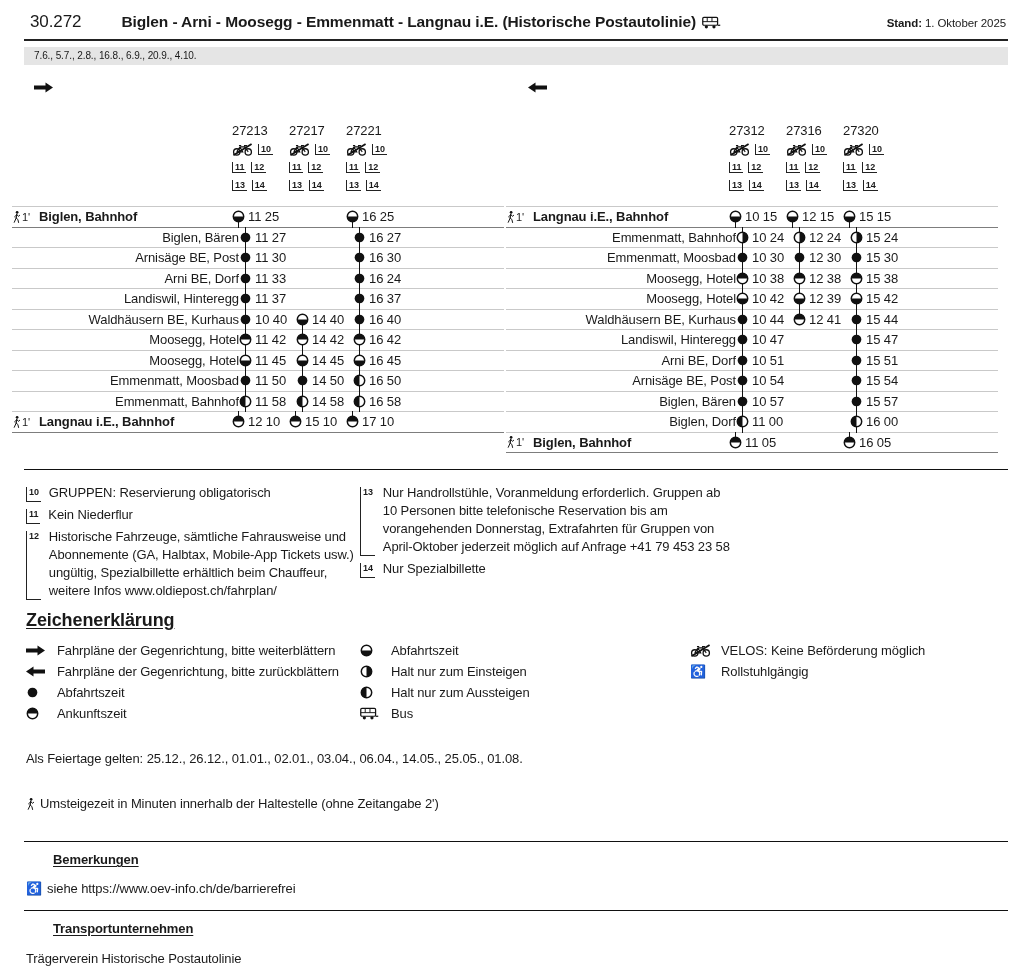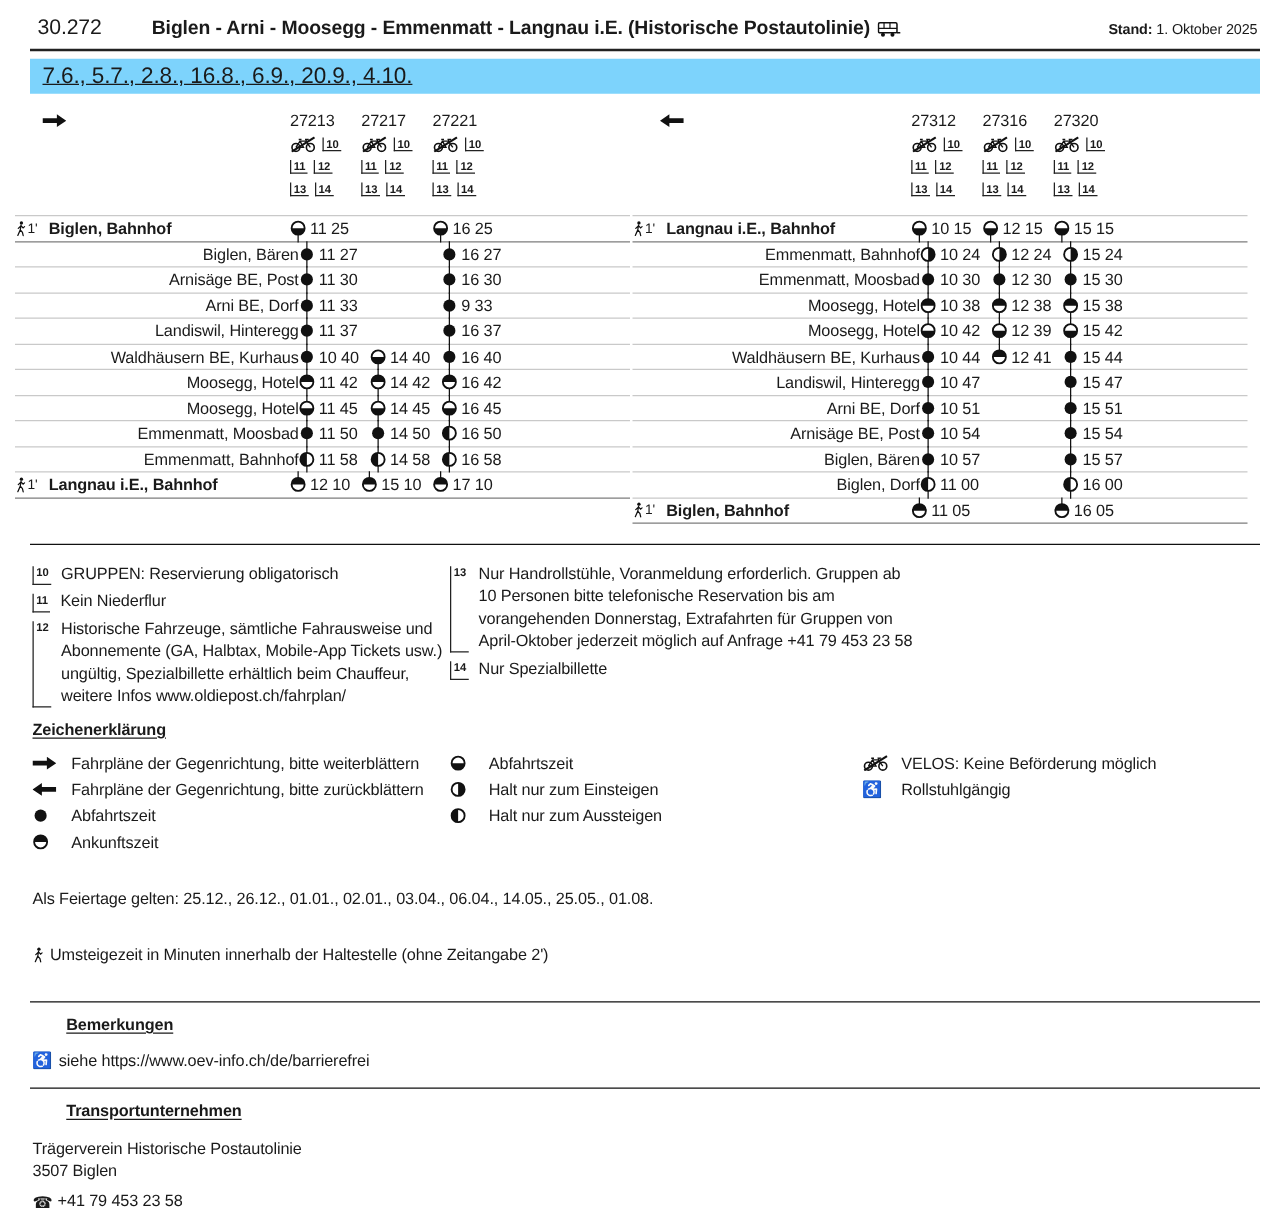--- a/index.html
+++ b/index.html
@@ -3,29 +3,29 @@
 <meta charset="utf-8">
 <style>
   html,body{margin:0;padding:0;background:#fff;}
   body{width:1024px;min-height:971px;font-family:"Liberation Sans",sans-serif;color:#1a1a1a;letter-spacing:-0.1px;position:relative;}
   .hdr{display:flex;align-items:baseline;padding:12px 18px 0 30px;}
   .line-no{font-size:17px;}
   .title{font-size:15.5px;font-weight:bold;margin-left:40px;display:flex;align-items:center;gap:6px;}
   .stand{margin-left:auto;font-size:11.5px;}
   .stand b{font-weight:bold;}
   .toprule{border-top:2.5px solid #222;margin:7px 16px 0 24px;}
-  .dateband{background:#7dd3fc;margin:6px 16px 0 24px;padding:3px 10px 4px 10px;font-size:18px;text-decoration:underline;}
+  .dateband{background:#e5e5e5;margin:6px 16px 0 24px;padding:3px 10px 4px 10px;font-size:10px;}
   
   .tables{display:flex;margin:14px 0 0 12px;}
   .tbl{width:492px;}
   .tbl+.tbl{margin-left:2px;}
   .thead{display:flex;margin-bottom:10px;}
   .thead-station{flex:0 0 auto;}
   .dir-arrow{display:inline-block;margin-left:22px;margin-top:2px;}
-  .train-col{width:57px;flex:0 0 auto;}
+  .train-col{width:57px;flex:0 0 auto;margin-top:44px;}
   .train-number{font-size:13px;margin-bottom:4px;}
   .ticons{display:flex;align-items:center;gap:5px;height:14px;margin-bottom:4px;}
   .fn{font-size:9px;font-weight:bold;border-left:1.2px solid #222;border-bottom:1.2px solid #222;padding:0 2px 0 2px;line-height:10px;display:inline-block;}
   .tbody{border-top:1px solid #c9c9c9;}
   .trow{display:flex;align-items:center;height:19.5px;border-bottom:1px solid #c9c9c9;position:relative;}
   .trow.term{border-bottom:1px solid #7d7d7d;}
   .trow.term .station{font-weight:bold;}
   .prefix{width:27px;flex:0 0 auto;display:flex;align-items:center;gap:1px;}
   .tmin{font-size:11px;}
   .station{font-size:13px;white-space:nowrap;overflow:hidden;}
@@ -38,21 +38,21 @@
   .vl-down{top:50%;bottom:-1px;}
   .vl-up{top:-1px;bottom:50%;}
   .secline{border-top:1.5px solid #111;margin:0 16px 0 24px;}
   
   .fnotes{display:flex;margin:14px 16px 0 26px;}
   .fncol{width:334px;flex:0 0 auto;}
   .fncol+.fncol{width:370px;}
   .fnitem{display:flex;gap:8px;font-size:13px;line-height:18px;margin-bottom:4px;}
   .fnitem .fn{flex:0 0 auto;margin-top:3px;}
   
-  .legend-title{font-size:13px;font-weight:bold;text-decoration:underline;text-underline-offset:2px;margin:6px 0 10px 26px;}
+  .legend-title{font-size:18px;font-weight:bold;text-decoration:underline;text-underline-offset:2px;margin:6px 0 10px 26px;}
   .legend{display:flex;margin-left:26px;text-align:right;}
   .lcol{width:334px;flex:0 0 auto;}
   .lcol2{width:330px;flex:0 0 auto;}
   .lcol3{flex:1;}
   .litem{display:flex;align-items:center;gap:9px;font-size:13px;height:19px;margin-bottom:2px;}
   .licon{width:22px;display:inline-flex;justify-content:flex-start;flex:0 0 auto;}
   .holidays{font-size:13px;margin:26px 16px 0 26px;}
   .transfer-note{font-size:13px;margin:30px 16px 0 26px;display:flex;align-items:flex-end;gap:5px;}
   .sec-title{font-size:13px;font-weight:bold;text-decoration:underline;text-underline-offset:2px;margin:10px 0 14px 26px;padding-left:27px;}
   .bem-item{font-size:13px;margin:0 16px 14px 26px;display:flex;align-items:center;gap:5px;}
@@ -258,21 +258,21 @@
             <span class="ctime">11 33</span>
           </div>
           <div class="tcell"></div>
           <div class="tcell">
             <span class="vl vl-full"></span>
             <span class="cicon">
               <svg width="13" height="13" viewBox="0 0 14 14">
                 <circle cx="7" cy="7" r="5.2" fill="#111"></circle>
               </svg>
             </span>
-            <span class="ctime">9 33</span>
+            <span class="ctime">16 24</span>
           </div>
         </div>
         <div class="trow">
           <div class="prefix"></div>
           <div class="station" style="width:193px">Landiswil, Hinteregg</div>
           <div class="tcell">
             <span class="vl vl-full"></span>
             <span class="cicon">
               <svg width="13" height="13" viewBox="0 0 14 14">
                 <circle cx="7" cy="7" r="5.2" fill="#111"></circle>
@@ -1024,20 +1024,34 @@
         <span>Halt nur zum Einsteigen</span>
       </div>
       <div class="litem">
         <span class="licon">
           <svg width="13" height="13" viewBox="0 0 14 14">
             <circle cx="7" cy="7" r="5.6" fill="#fff" stroke="#111" stroke-width="1.6"></circle>
             <path d="M7 1.4 a5.6 5.6 0 0 0 0 11.2 z" fill="#111"></path>
           </svg>
         </span>
         <span>Halt nur zum Aussteigen</span>
+      </div>
+      <div class="litem">
+        <span class="licon">
+          <svg width="19" height="13" viewBox="0 0 20 13">
+            <rect x="0.8" y="1" width="15.6" height="8.4" rx="1.2" fill="none" stroke="#111" stroke-width="1.3"></rect>
+            <line x1="0.8" y1="5.6" x2="16.4" y2="5.6" stroke="#111" stroke-width="1"></line>
+            <line x1="5.5" y1="1" x2="5.5" y2="5.6" stroke="#111" stroke-width="1"></line>
+            <line x1="10.5" y1="1" x2="10.5" y2="5.6" stroke="#111" stroke-width="1"></line>
+            <circle cx="4.6" cy="11" r="1.7" fill="#111"></circle>
+            <circle cx="12.6" cy="11" r="1.7" fill="#111"></circle>
+            <line x1="16.4" y1="9.4" x2="19.2" y2="9.4" stroke="#111" stroke-width="1.3"></line>
+          </svg>
+        </span>
+        <span>Bus</span>
       </div>
     </div>
   <div class="lcol3" id="lcol-3">
       <div class="litem">
         <span class="licon">
           <svg width="21" height="13" viewBox="0 0 22 14">
             <circle cx="4.8" cy="9.6" r="3.4" fill="none" stroke="#111" stroke-width="1.4"></circle>
             <circle cx="17.2" cy="9.6" r="3.4" fill="none" stroke="#111" stroke-width="1.4"></circle>
             <path d="M4.8 9.6 L8.3 4.2 H13.2 L17.2 9.6 M8.3 4.2 L11.3 9.6 H4.8" fill="none" stroke="#111" stroke-width="1.2"></path>
             <path d="M13.2 4.2 L14.4 2.6 M12.6 2.6 h3.2 M7.2 2.8 h2.4" fill="none" stroke="#111" stroke-width="1.1"></path>

